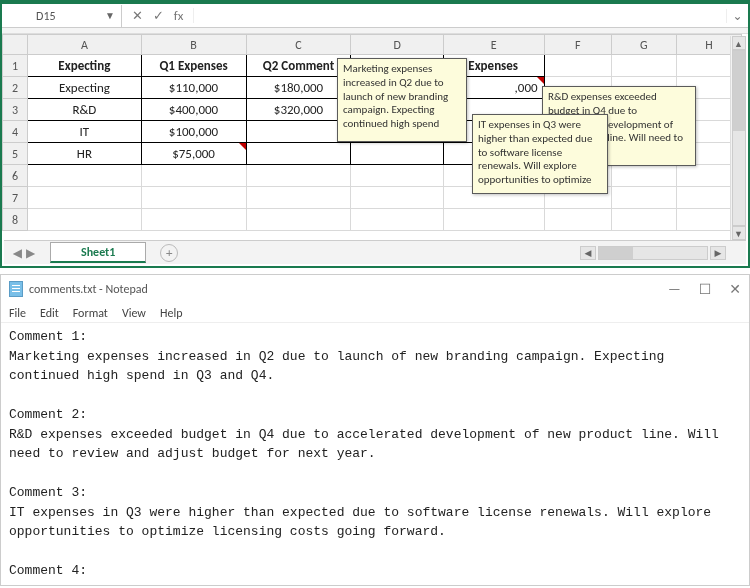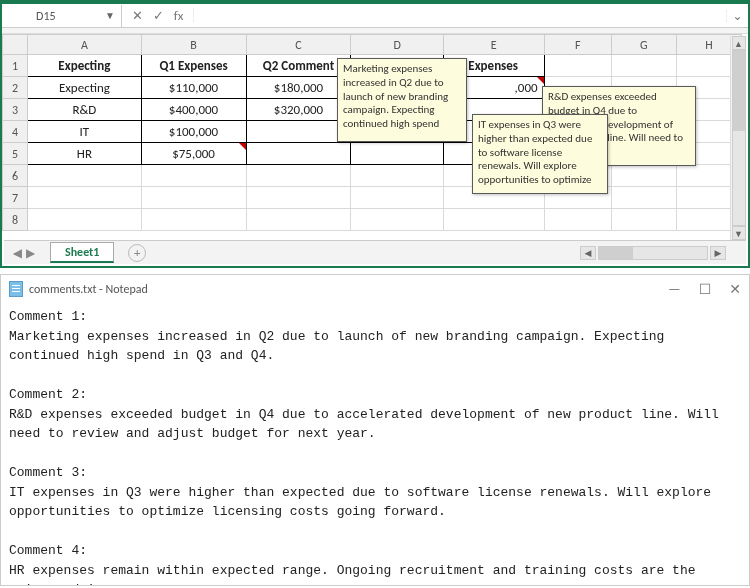--- a/index.html
+++ b/index.html
@@ -131,21 +131,21 @@
     align-items: center;
     background: #f3f3f3;
     border-top: 1px solid #ccc;
     font-size: 12px;
   }
   .tab-nav { width: 40px; display:flex; justify-content:center; gap:4px; color:#888;}
   .sheet-tab {
     background: #fff;
     border: 1px solid #aaa;
     border-bottom: 2px solid #1a7a4f;
-    padding: 2px 14px;
+    padding: 2px 30px;
     margin-left: 6px;
     color: #1a7a4f;
     font-weight: 600;
   }
   .new-sheet {
     margin-left: 14px;
     width: 18px; height: 18px;
     border: 1px solid #bbb;
     border-radius: 50%;
     display: flex; align-items: center; justify-content: center;
@@ -400,20 +400,27 @@
 <div class="notepad">
   <div class="np-title">
     <span class="np-icon"></span>
     <span>comments.txt - Notepad</span>
     <div class="np-winbtns">
       <span>—</span>
       <span>☐</span>
       <span>✕</span>
     </div>
   </div>
+  <div class="np-menu">
+    <span>File</span>
+    <span>Edit</span>
+    <span>Format</span>
+    <span>View</span>
+    <span>Help</span>
+  </div>
   <div class="np-body">Comment 1:
 Marketing expenses increased in Q2 due to launch of new branding campaign. Expecting continued high spend in Q3 and Q4.
 
 Comment 2:
 R&amp;D expenses exceeded budget in Q4 due to accelerated development of new product line. Will need to review and adjust budget for next year.
 
 Comment 3:
 IT expenses in Q3 were higher than expected due to software license renewals. Will explore opportunities to optimize licensing costs going forward.
 
 Comment 4:

